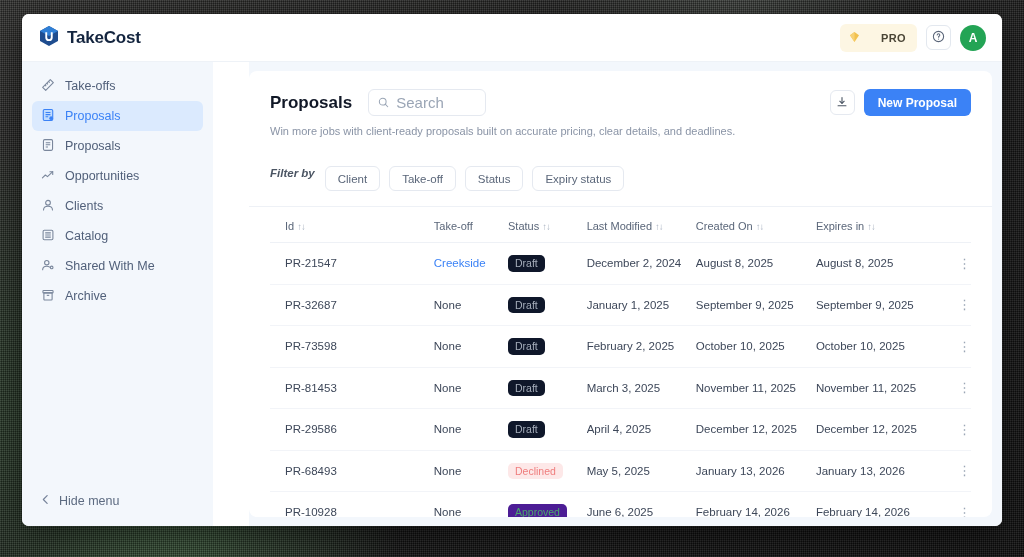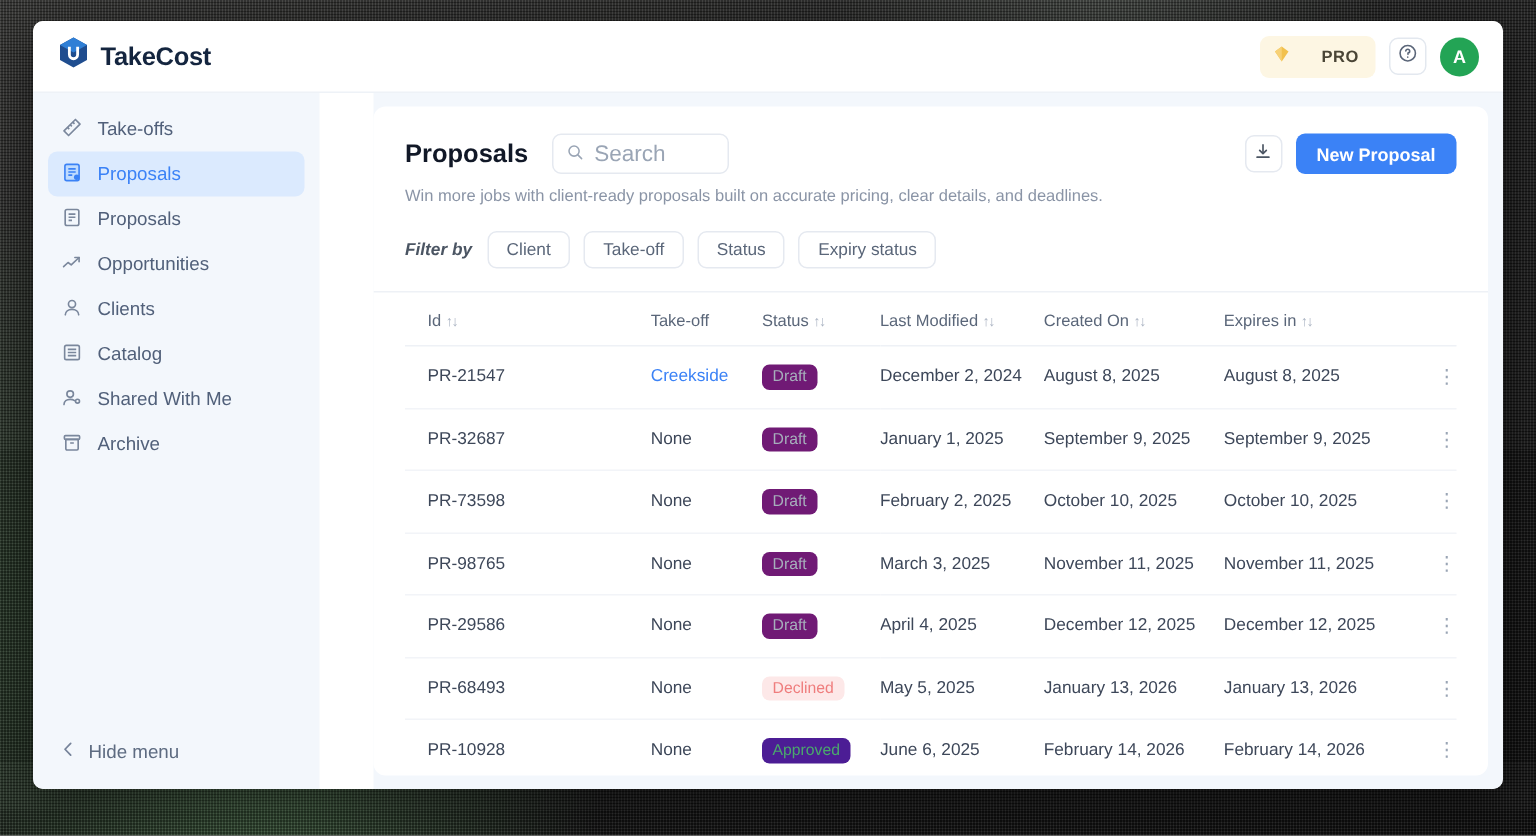--- a/index.html
+++ b/index.html
@@ -184,20 +184,21 @@
   .chip {
     border: 1px solid #e5e9f0;
     border-radius: 6px;
     height: 25px;
     padding: 0 12px;
     display: flex; align-items: center;
     font-size: 11.5px;
     color: #5a6679;
     background: #fff;
     white-space: nowrap;
+    margin-top: 12px;
   }
 
   
   .table-wrap { flex: 1; padding: 0 21px; overflow: hidden; }
   table { width: 100%; border-collapse: collapse; table-layout: fixed; }
   th {
     text-align: left;
     font-size: 11px;
     font-weight: normal;
     color: #5a6679;
@@ -225,21 +226,21 @@
 
   .link { color: #3b82f6; }
 
   .badge {
     display: inline-block;
     font-size: 10.5px;
     border-radius: 5px;
     padding: 3px 7px;
     line-height: 1;
   }
-  .badge.draft    { background: #701a75; color: #a6aebb; }
+  .badge.draft    { background: #0f172a; color: #a6aebb; }
   .badge.declined { background: #fde8e8; color: #ef7d7d; }
   .badge.approved { background: #4c1d95; color: #4aa96c; }
 
   .kebab { color: #9aa5b5; font-size: 13px; letter-spacing: 0; line-height: 1; }
 </style>
 </head>
 <body>
 
 <div class="frame-noise"></div>
 
@@ -463,21 +464,21 @@
                 <tr>
                   <td class="col-id">PR-73598</td>
                   <td class="col-takeoff"><span class="">None</span></td>
                   <td class="col-status"><span class="badge draft">Draft</span></td>
                   <td class="col-mod">February 2, 2025</td>
                   <td class="col-created">October 10, 2025</td>
                   <td class="col-exp">October 10, 2025</td>
                   <td class="col-menu"><span class="kebab">⋮</span></td>
                 </tr>
                 <tr>
-                  <td class="col-id">PR-98765</td>
+                  <td class="col-id">PR-81453</td>
                   <td class="col-takeoff"><span class="">None</span></td>
                   <td class="col-status"><span class="badge draft">Draft</span></td>
                   <td class="col-mod">March 3, 2025</td>
                   <td class="col-created">November 11, 2025</td>
                   <td class="col-exp">November 11, 2025</td>
                   <td class="col-menu"><span class="kebab">⋮</span></td>
                 </tr>
                 <tr>
                   <td class="col-id">PR-29586</td>
                   <td class="col-takeoff"><span class="">None</span></td>

